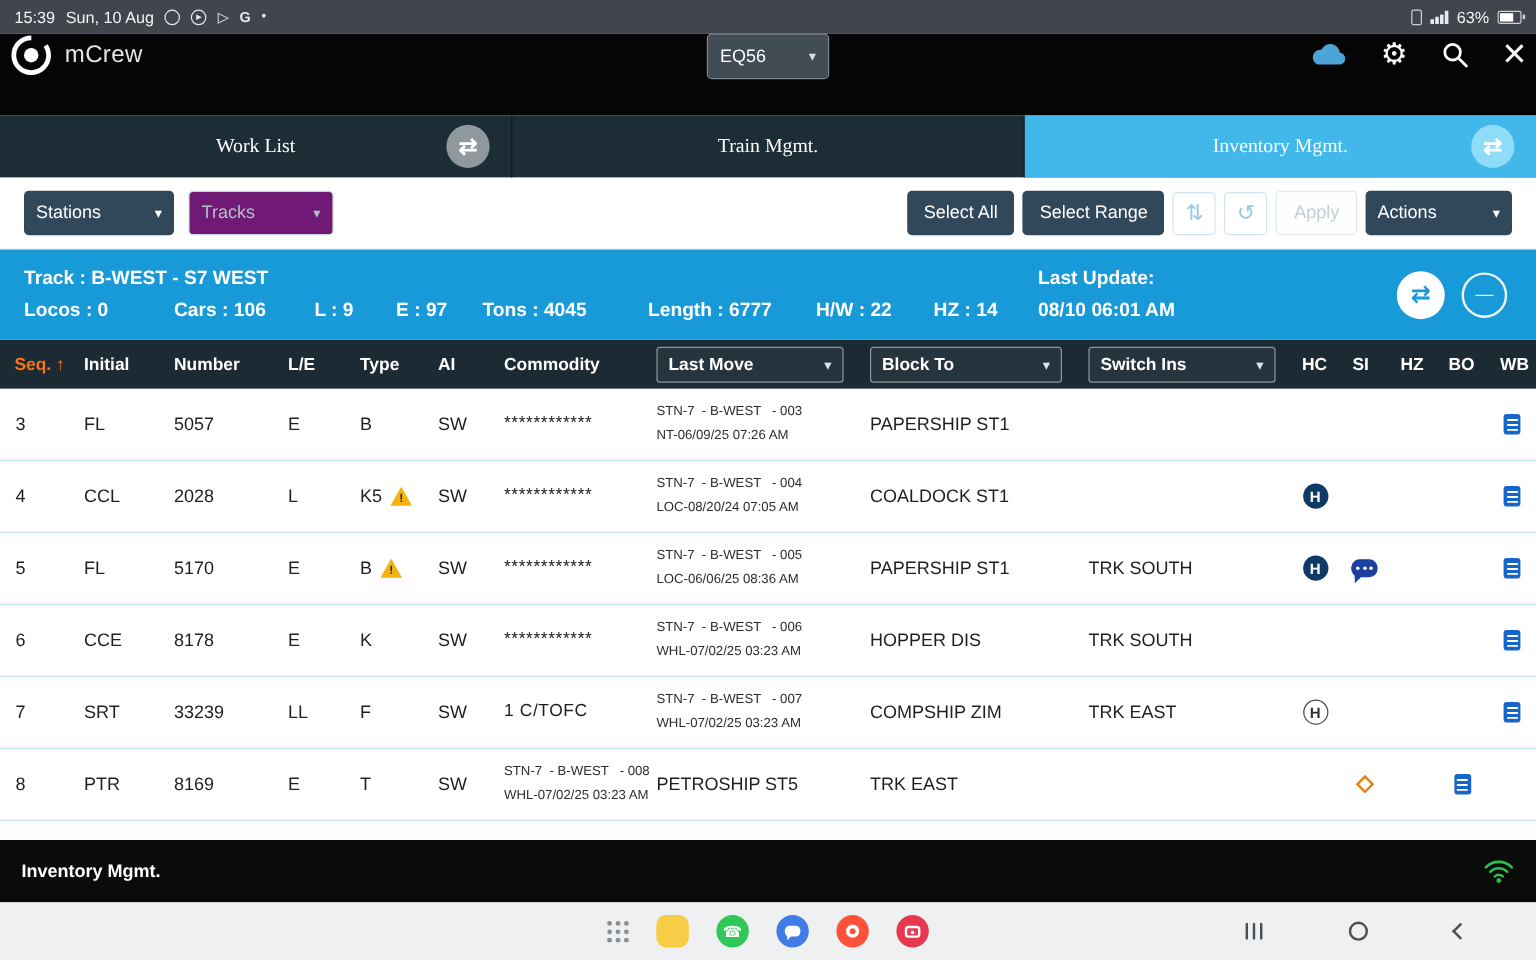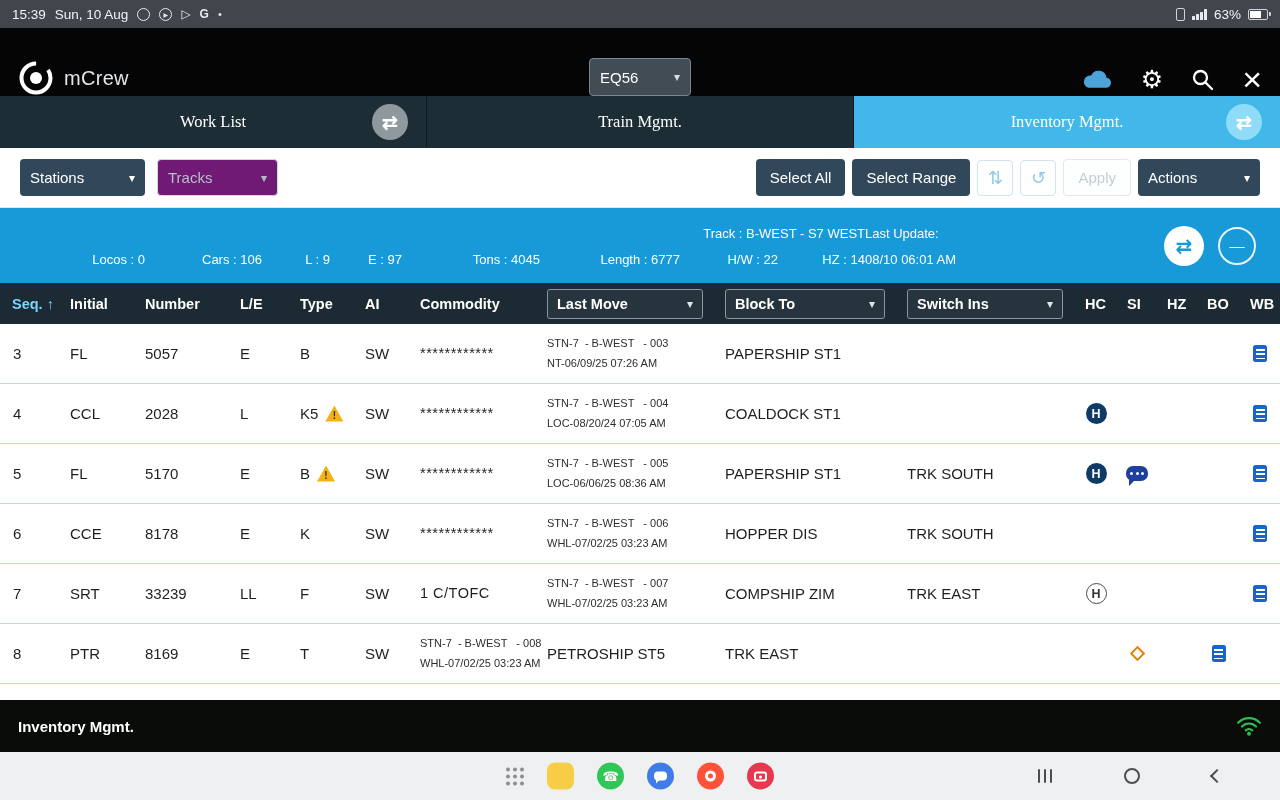--- a/index.html
+++ b/index.html
@@ -14,21 +14,21 @@
   .sb-right { margin-left:auto; display:flex; align-items:center; gap:7px; }
   .sig { display:inline-flex; align-items:flex-end; gap:1.5px; height:11px; }
   .sig i { width:2.5px; background:#e8eaed; display:block; border-radius:0.5px; }
   .sig i:nth-child(1){height:4px}.sig i:nth-child(2){height:6px}.sig i:nth-child(3){height:8px}.sig i:nth-child(4){height:11px}
   .batt { width:20px; height:11px; border:1.5px solid #cfd3d7; border-radius:2px; position:relative; display:inline-block; }
   .batt::after { content:""; position:absolute; right:-4px; top:2.5px; width:2.5px; height:4px; background:#cfd3d7; border-radius:0 1px 1px 0; }
   .batt i { position:absolute; left:1px; top:1px; bottom:1px; width:62%; background:#fff; display:block; }
   .vib { width:9px; height:13px; border:1.5px solid #cfd3d7; border-radius:2px; display:inline-block; }
 
   
-  .appheader { height:68px; background:#050505; display:flex; align-items:flex-end; padding:0 18px; color:#fff; }
+  .appheader { height:68px; background:#050505; display:flex; align-items:flex-start; padding:0 8px; color:#fff; }
   .hdr-left { flex:1; display:flex; align-items:center; gap:10px; }
   .logo-name { font-size:20px; color:#e2e6e9; letter-spacing:0.3px; }
   .train-box { width:102px; height:38px; background:#414c55; border:1px solid #7b868e; border-radius:4px; display:flex; align-items:center; justify-content:space-between; padding:0 10px; font-size:15px; color:#fff; cursor:pointer; }
   .train-box .chev { font-size:12px; color:#d7dde1; }
   .hdr-right { flex:1; display:flex; align-items:center; justify-content:flex-end; gap:28px; }
   .gear-glyph { font-size:25px; color:#fff; line-height:1; }
   .close-glyph { font-size:34px; color:#fff; line-height:1; font-weight:400; }
 
   
   .tabs { height:52px; display:flex; background:#1d2d36; }
@@ -51,34 +51,34 @@
   .w-tracks .chev { color:#b4c0c8; }
   .toolbar .spacer { flex:1; }
   .btn-disabled { background:#fdfefe; border:1px solid #e0e8ec; color:#c3ced4; padding:0 14px; cursor:default; }
   .btn-dark.pad { padding:0 14px; }
   .icon-btn { width:36px; height:36px; border:1px solid #cfe4f0; border-radius:4px; background:#fff; color:#92cbea; font-size:18px; display:inline-flex; align-items:center; justify-content:center; cursor:default; }
   .w-actions { width:122px; }
   .tb-group { display:flex; align-items:center; gap:7px; }
 
   
   .infobar { background:#1899d8; color:#fff; padding:12px 20px 10px; position:relative; height:75px; }
-  .info-line { display:flex; align-items:center; height:26px; font-weight:400; font-size:13px; white-space:pre;text-align:right; }
+  .info-line { display:flex; align-items:center; height:26px; font-weight:700; font-size:16px; white-space:pre; }
   .track-wrap { width:845px; display:inline-block; }
   .stat { display:inline-block; }
   .stat:nth-child(1){width:125px}.stat:nth-child(2){width:117px}.stat:nth-child(3){width:68px}.stat:nth-child(4){width:72px}
   .stat:nth-child(5){width:138px}.stat:nth-child(6){width:140px}.stat:nth-child(7){width:98px}.stat:nth-child(8){width:87px}
   .info-icons { position:absolute; right:24px; top:50%; transform:translateY(-50%); display:flex; align-items:center; gap:14px; }
   .swap-white { width:40px; height:40px; background:#fff; color:#1899d8; border-radius:50%; display:inline-flex; align-items:center; justify-content:center; font-size:20px; font-weight:bold; cursor:pointer; }
   .ghost-circle { width:38px; height:38px; border:2px solid rgba(255,255,255,0.92); border-radius:50%; display:inline-flex; align-items:center; justify-content:center; color:#fff; font-size:15px; cursor:pointer; }
 
   
   .grid15 { display:grid; grid-template-columns:60px 75px 95px 60px 65px 55px 127px 178px 182px 178px 42px 40px 40px 43px 40px; }
   .thead { height:41px; background:#1c2a33; color:#fff; align-items:center; font-size:14.5px; font-weight:700; }
   .th { padding-left:10px; }
-  .th.seq { padding-left:12px; color:#7dd3fc; display:flex; align-items:center; gap:4px; cursor:pointer; }
+  .th.seq { padding-left:12px; color:#f97316; display:flex; align-items:center; gap:4px; cursor:pointer; }
   .hdr-dd { border:1px solid #8b979f; background:#26343e; border-radius:3px; height:30px; display:flex; align-items:center; justify-content:space-between; padding:0 9px; margin-right:12px; cursor:pointer; }
   .hdr-dd .chev { font-size:12px; color:#dfe5e9; }
 
   .trow { height:60px; border-bottom:1px solid #abdff5; align-items:center; font-size:15px; color:#1f1f1f; background:#fff; }
   .cell { padding-left:10px; }
   .seq-cell { padding-left:13px; }
   .type-cell { display:flex; align-items:center; }
   .commodity { font-size:14.5px; line-height:1.35; letter-spacing:0.5px; padding-right:4px; }
   .lm { font-size:11px; color:#2d2d2d; line-height:1.8; }
   .lm1, .lm2 { white-space:pre; }

